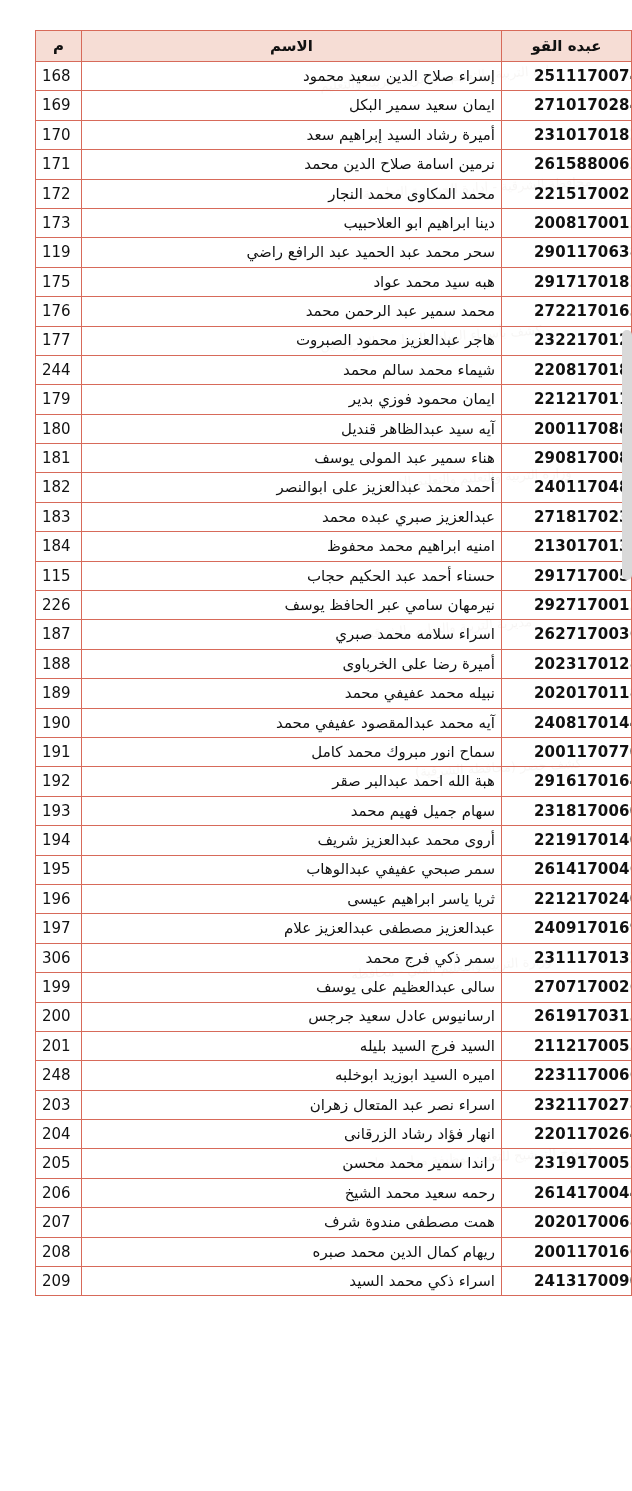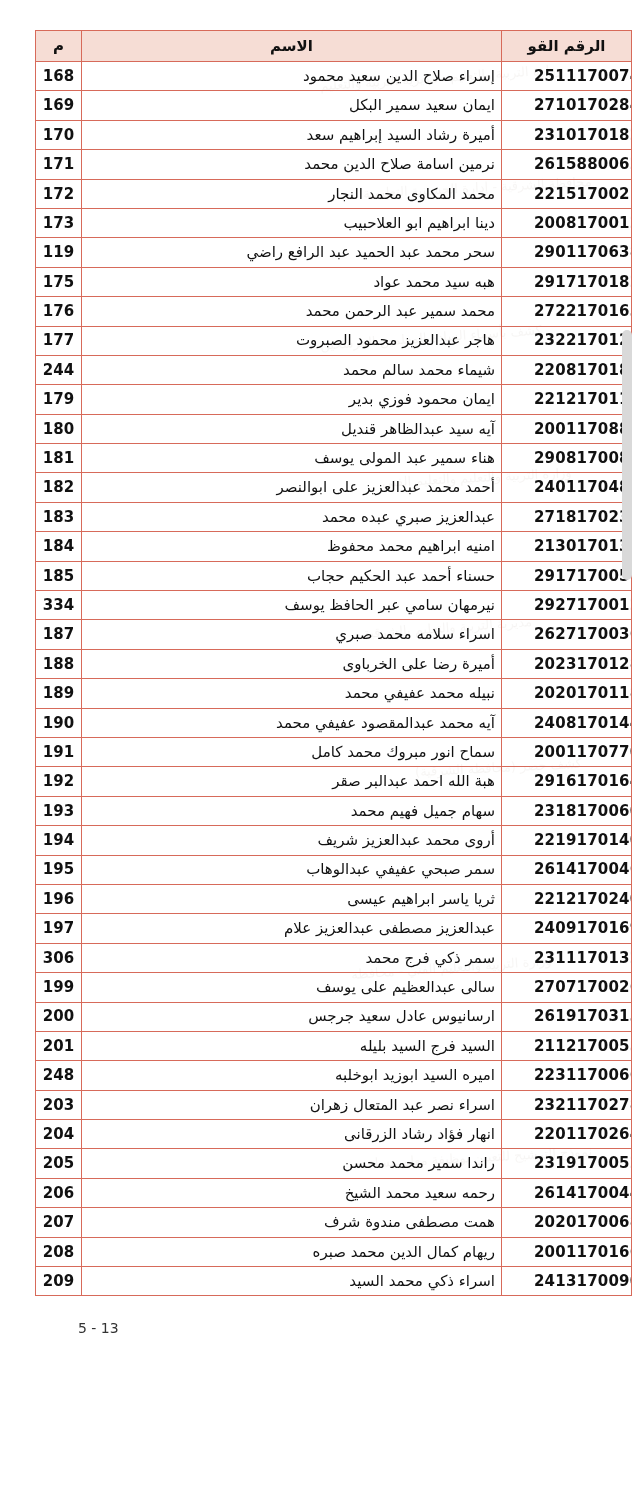--- a/index.html
+++ b/index.html
@@ -67,22 +67,22 @@
     font-size: 15px;
     text-align: center;
     height: 30px;
   }
 
   col.c-num { width: 46px; }
   col.c-name { width: 420px; }
   col.c-nid { width: 130px; }
 
   td.num {
-    text-align: center;
-    font-weight: bold;
+    text-align: left;
+    font-weight: normal;
     direction: ltr;
   }
   td.name {
     font-weight: normal;
   }
   td.nid {
     text-align: right;
     direction: ltr;
     font-weight: bold;
     letter-spacing: 0.2px;
@@ -138,21 +138,21 @@
   </div>
 
   <table class="roster">
     <colgroup>
       <col class="c-nid">
       <col class="c-name">
       <col class="c-num">
     </colgroup>
     <thead>
       <tr>
-        <th>الرقم القو</th>
+        <th>عبده القو</th>
         <th>الاسم</th>
         <th>م</th>
       </tr>
     </thead>
     <tbody id="roster-body">
         <tr>
           <td class="nid">
             <span class="nid-clip">25111700744</span>
           </td>
           <td class="name">إسراء صلاح الدين سعيد محمود</td>
@@ -268,28 +268,28 @@
             <span class="nid-clip">21301701361</span>
           </td>
           <td class="name">امنيه ابراهيم محمد محفوظ</td>
           <td class="num">184</td>
         </tr>
         <tr>
           <td class="nid">
             <span class="nid-clip">29171700569</span>
           </td>
           <td class="name">حسناء أحمد عبد الحكيم حجاب</td>
-          <td class="num">185</td>
+          <td class="num">115</td>
         </tr>
         <tr>
           <td class="nid">
             <span class="nid-clip">29271700128</span>
           </td>
           <td class="name">نيرمهان سامي عبر الحافظ يوسف</td>
-          <td class="num">334</td>
+          <td class="num">226</td>
         </tr>
         <tr>
           <td class="nid">
             <span class="nid-clip">26271700362</span>
           </td>
           <td class="name">اسراء سلامه محمد صبري</td>
           <td class="num">187</td>
         </tr>
         <tr>
           <td class="nid">
@@ -441,16 +441,15 @@
         <tr>
           <td class="nid">
             <span class="nid-clip">24131700908</span>
           </td>
           <td class="name">اسراء ذكي محمد السيد</td>
           <td class="num">209</td>
         </tr>
       </tbody>
   </table>
 
-  <div class="footer">5 - 13</div>
 
   <div class="scrollbar"></div>
 </div>
 
 </body></html>

